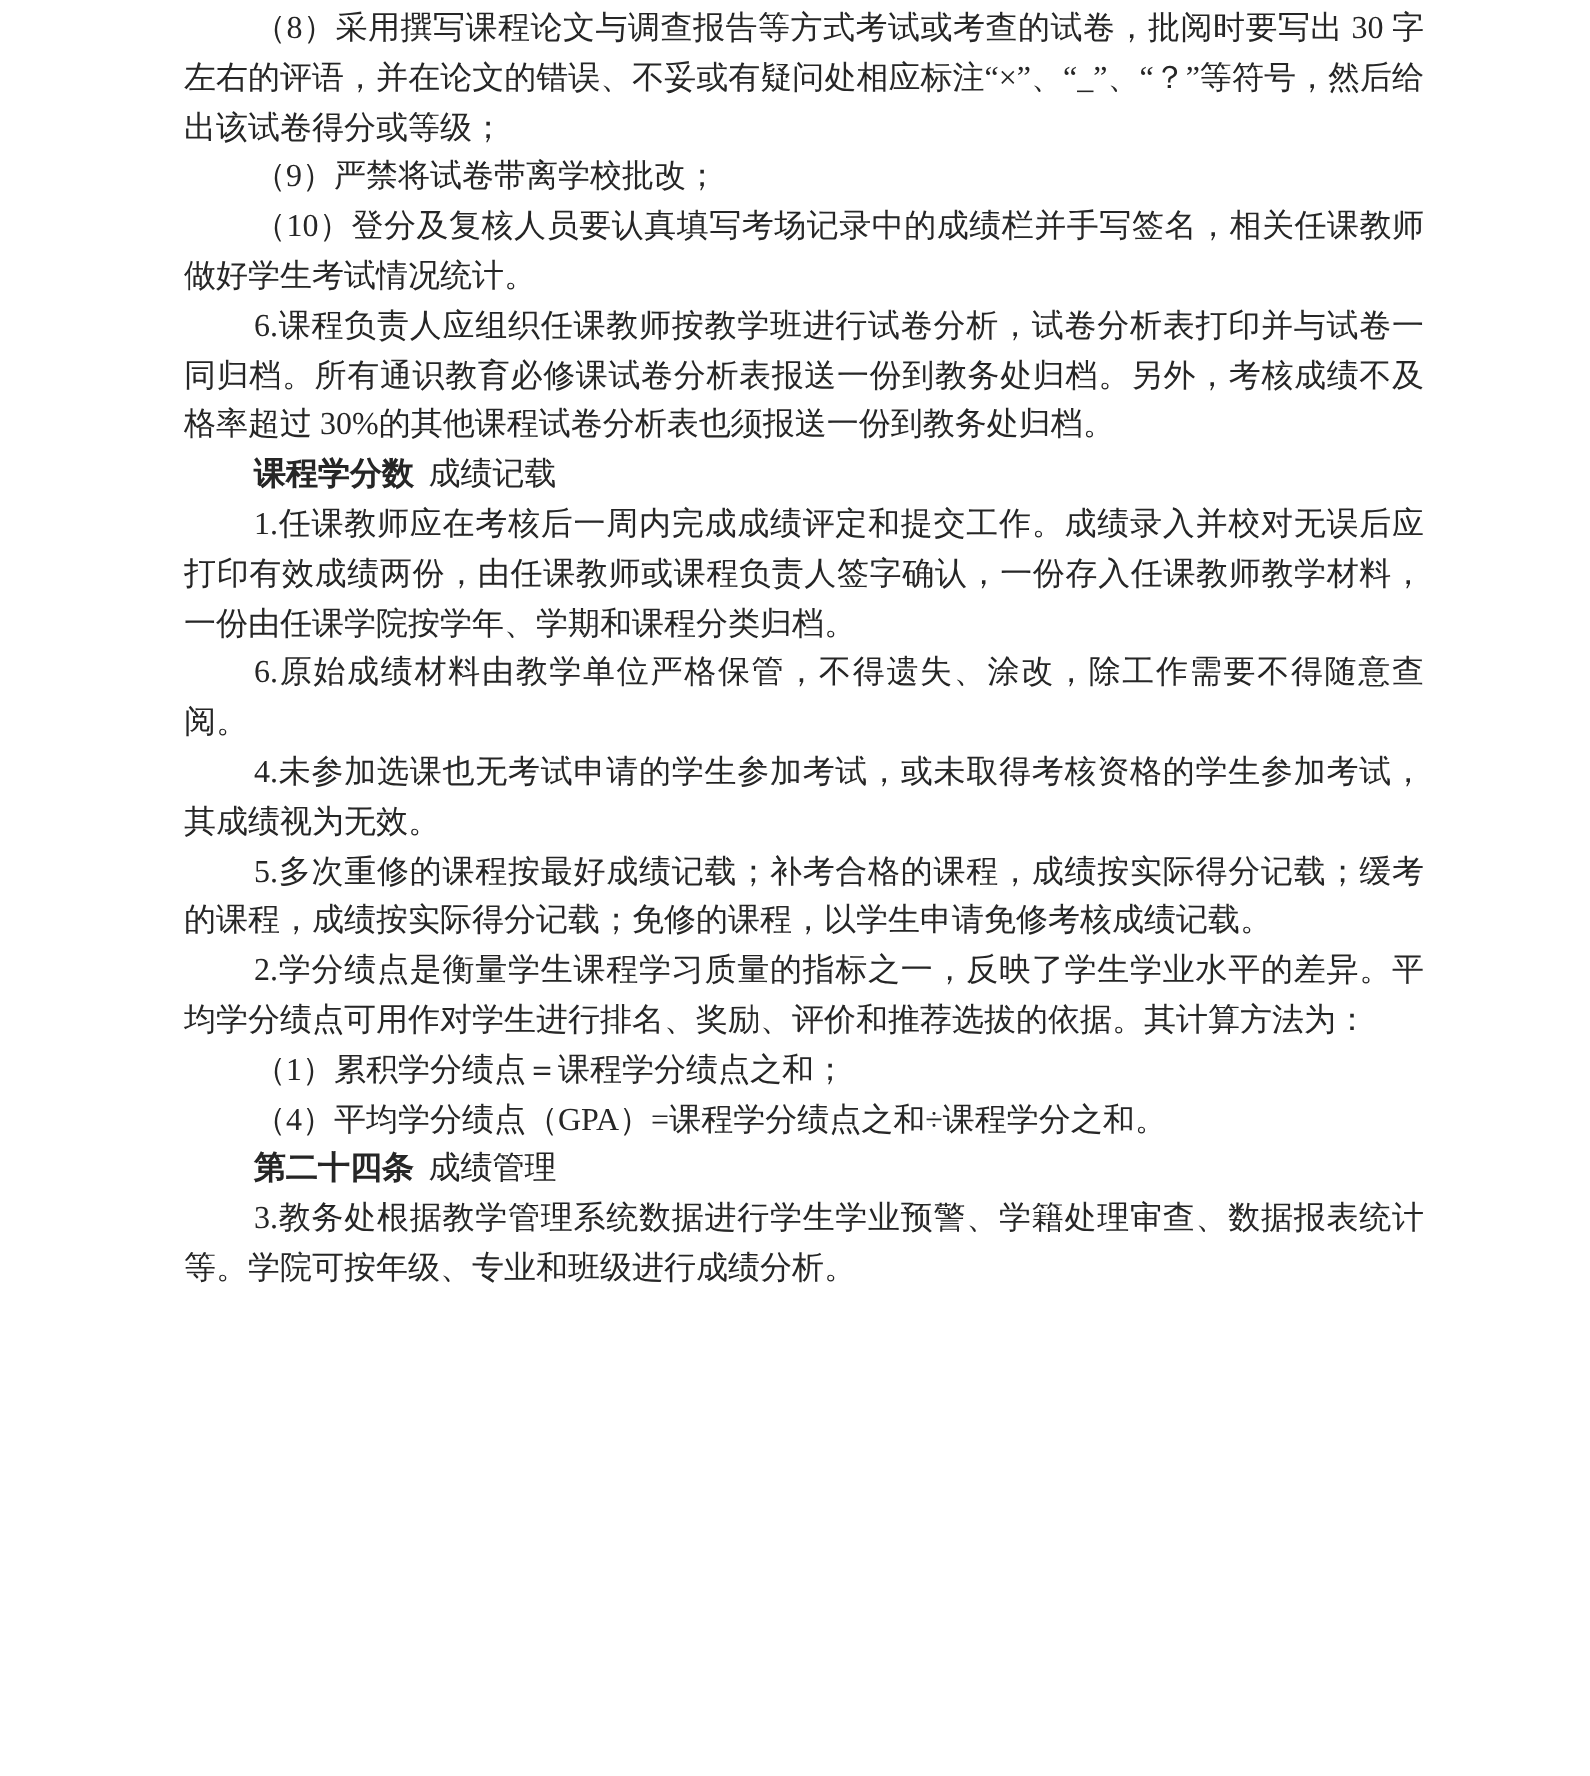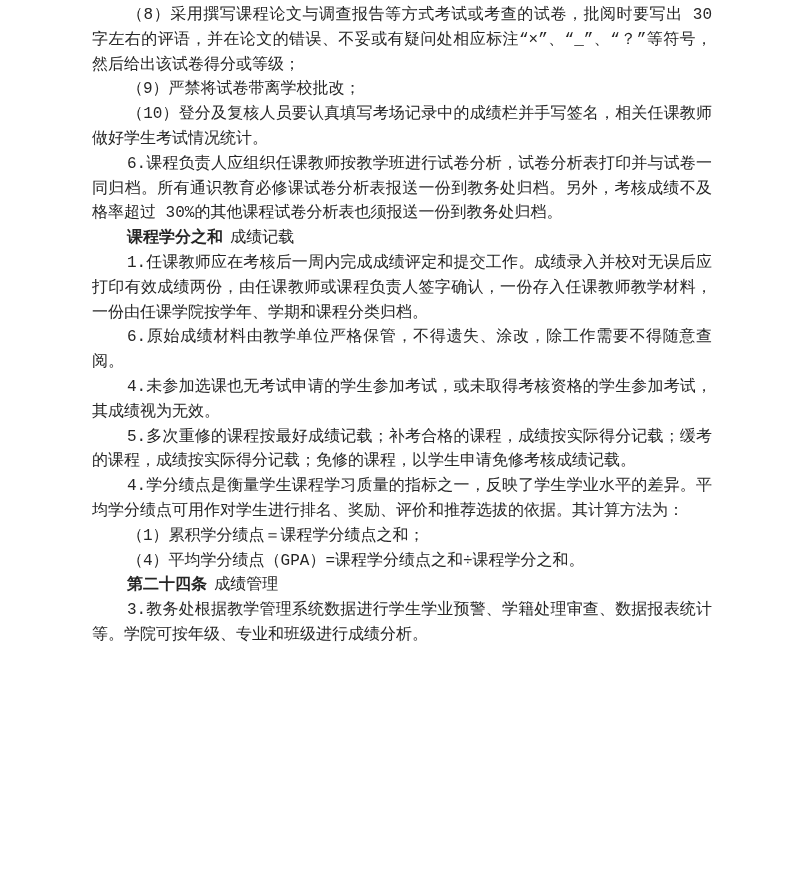--- a/index.html
+++ b/index.html
@@ -22,49 +22,48 @@
     font-family: "Liberation Serif", "DejaVu Serif", serif;
     font-size: 16px;
     line-height: 24.8px;
     color: #262626;
     text-align: justify;
   }
   .doc-content p {
     margin: 0;
     padding: 0;
     text-indent: 35px;
-    font-family: Liberation Mono, monospace;
   }
   .heading-line .heading-num {
     font-weight: bold;
   }
   .heading-line .heading-title {
     margin-left: 0.45em;
   }
 </style>
 </head>
 <body>
 
 <div class="doc-page">
   <div class="doc-content">
 
     <p>（8）采用撰写课程论文与调查报告等方式考试或考查的试卷，批阅时要写出 30 字左右的评语，并在论文的错误、不妥或有疑问处相应标注“×”、“_”、“？”等符号，然后给出该试卷得分或等级；</p>
     <p>（9）严禁将试卷带离学校批改；</p>
     <p>（10）登分及复核人员要认真填写考场记录中的成绩栏并手写签名，相关任课教师做好学生考试情况统计。</p>
     <p>6.课程负责人应组织任课教师按教学班进行试卷分析，试卷分析表打印并与试卷一同归档。所有通识教育必修课试卷分析表报送一份到教务处归档。另外，考核成绩不及格率超过 30%的其他课程试卷分析表也须报送一份到教务处归档。</p>
 
     <p class="heading-line">
-      <span class="heading-num">课程学分之和</span><span class="heading-title">成绩记载</span>
+      <span class="heading-num">课程学分数</span><span class="heading-title">成绩记载</span>
     </p>
 
     <p>1.任课教师应在考核后一周内完成成绩评定和提交工作。成绩录入并校对无误后应打印有效成绩两份，由任课教师或课程负责人签字确认，一份存入任课教师教学材料，一份由任课学院按学年、学期和课程分类归档。</p>
     <p>6.原始成绩材料由教学单位严格保管，不得遗失、涂改，除工作需要不得随意查阅。</p>
     <p>4.未参加选课也无考试申请的学生参加考试，或未取得考核资格的学生参加考试，其成绩视为无效。</p>
     <p>5.多次重修的课程按最好成绩记载；补考合格的课程，成绩按实际得分记载；缓考的课程，成绩按实际得分记载；免修的课程，以学生申请免修考核成绩记载。</p>
-    <p>4.学分绩点是衡量学生课程学习质量的指标之一，反映了学生学业水平的差异。平均学分绩点可用作对学生进行排名、奖励、评价和推荐选拔的依据。其计算方法为：</p>
+    <p>2.学分绩点是衡量学生课程学习质量的指标之一，反映了学生学业水平的差异。平均学分绩点可用作对学生进行排名、奖励、评价和推荐选拔的依据。其计算方法为：</p>
     <p>（1）累积学分绩点＝课程学分绩点之和；</p>
     <p>（4）平均学分绩点（GPA）=课程学分绩点之和÷课程学分之和。</p>
 
     <p class="heading-line">
       <span class="heading-num">第二十四条</span><span class="heading-title">成绩管理</span>
     </p>
 
     <p>3.教务处根据教学管理系统数据进行学生学业预警、学籍处理审查、数据报表统计等。学院可按年级、专业和班级进行成绩分析。</p>
 
   </div>

